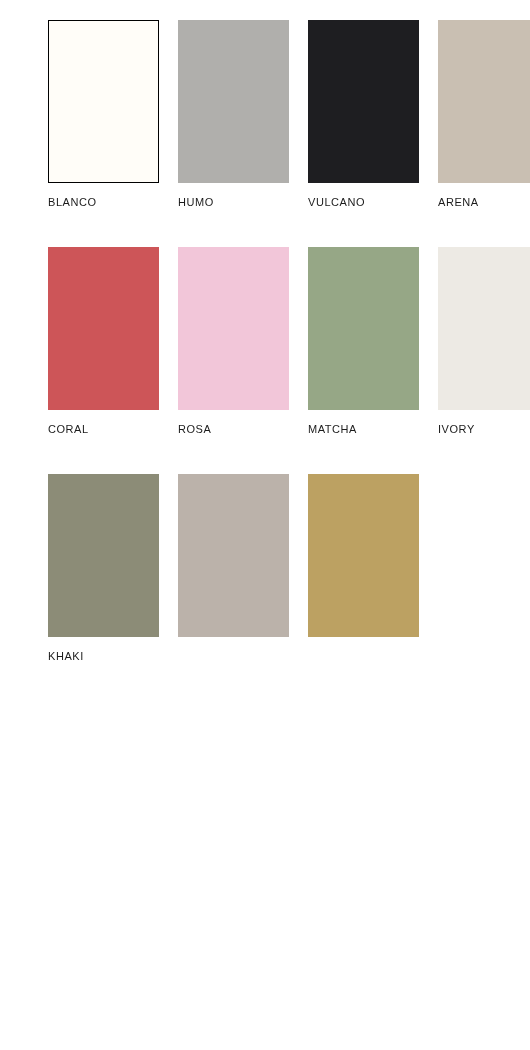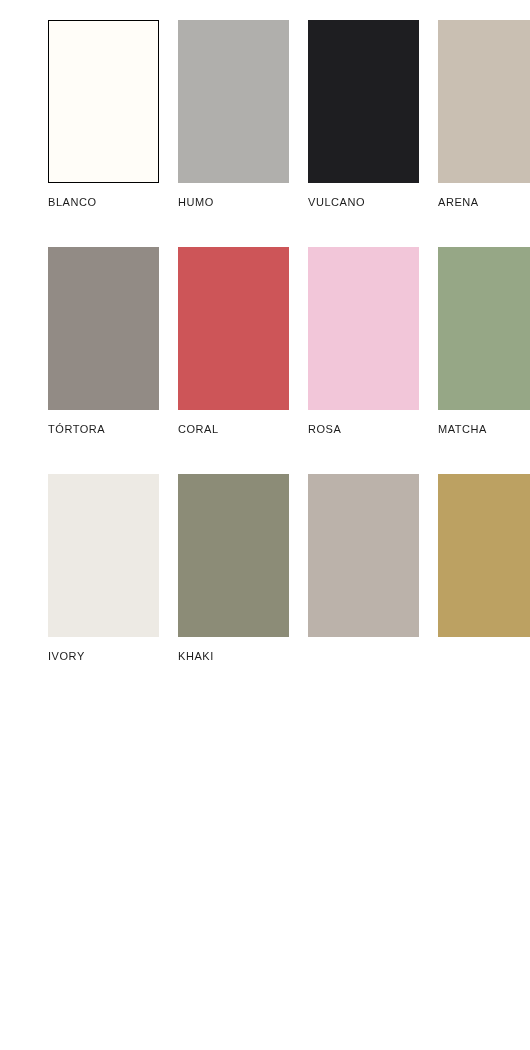--- a/index.html
+++ b/index.html
@@ -76,24 +76,20 @@
       </div>
       <div class="swatch-cell">
         <div class="swatch-chip" style="background-color: rgb(30, 30, 33);"></div>
         <span class="swatch-label">VULCANO</span>
       </div>
       <div class="swatch-cell">
         <div class="swatch-chip" style="background-color: rgb(201, 191, 178);"></div>
         <span class="swatch-label">ARENA</span>
       </div>
       <div class="swatch-cell">
-        <div class="swatch-chip" style="background-color: rgb(146, 139, 133);"></div>
-        <span class="swatch-label">TÓRTORA</span>
-      </div>
-      <div class="swatch-cell">
         <div class="swatch-chip" style="background-color: rgb(205, 85, 88);"></div>
         <span class="swatch-label">CORAL</span>
       </div>
       <div class="swatch-cell">
         <div class="swatch-chip" style="background-color: rgb(242, 198, 217);"></div>
         <span class="swatch-label">ROSA</span>
       </div>
       <div class="swatch-cell">
         <div class="swatch-chip" style="background-color: rgb(150, 167, 134);"></div>
         <span class="swatch-label">MATCHA</span>

